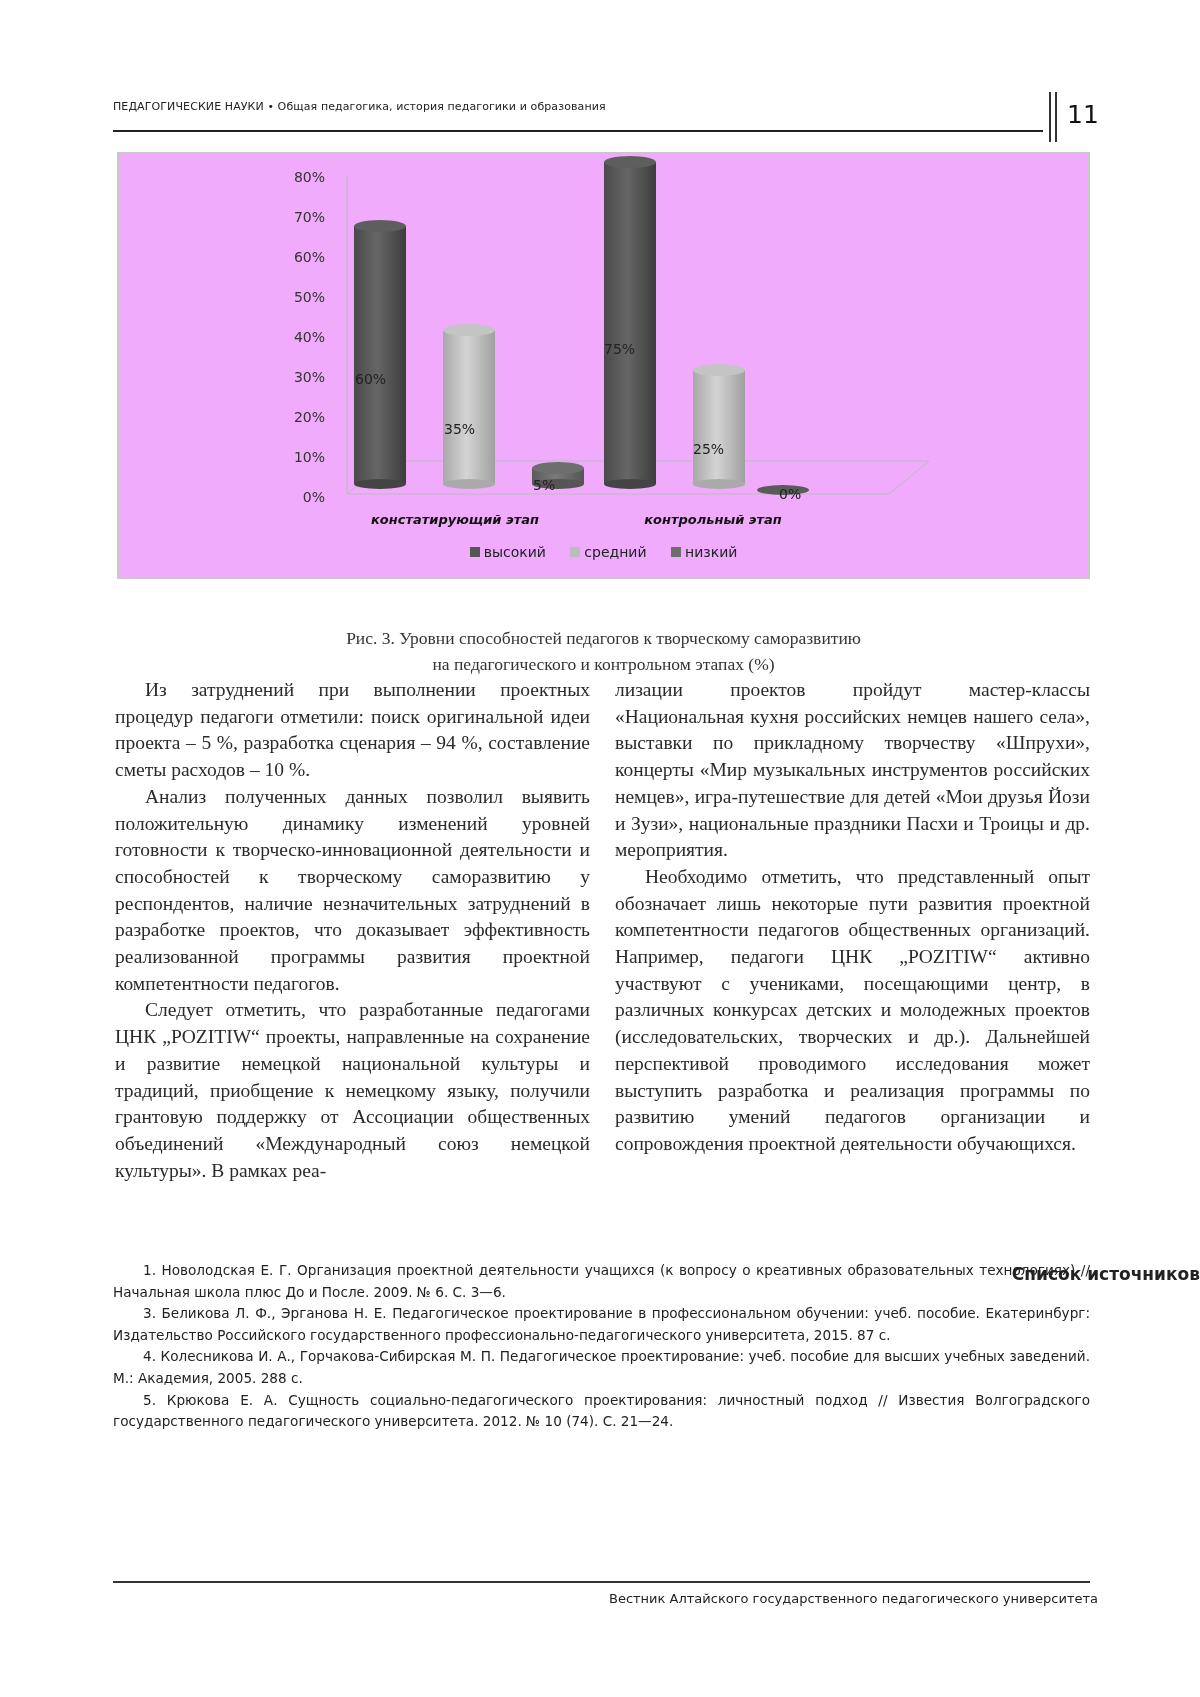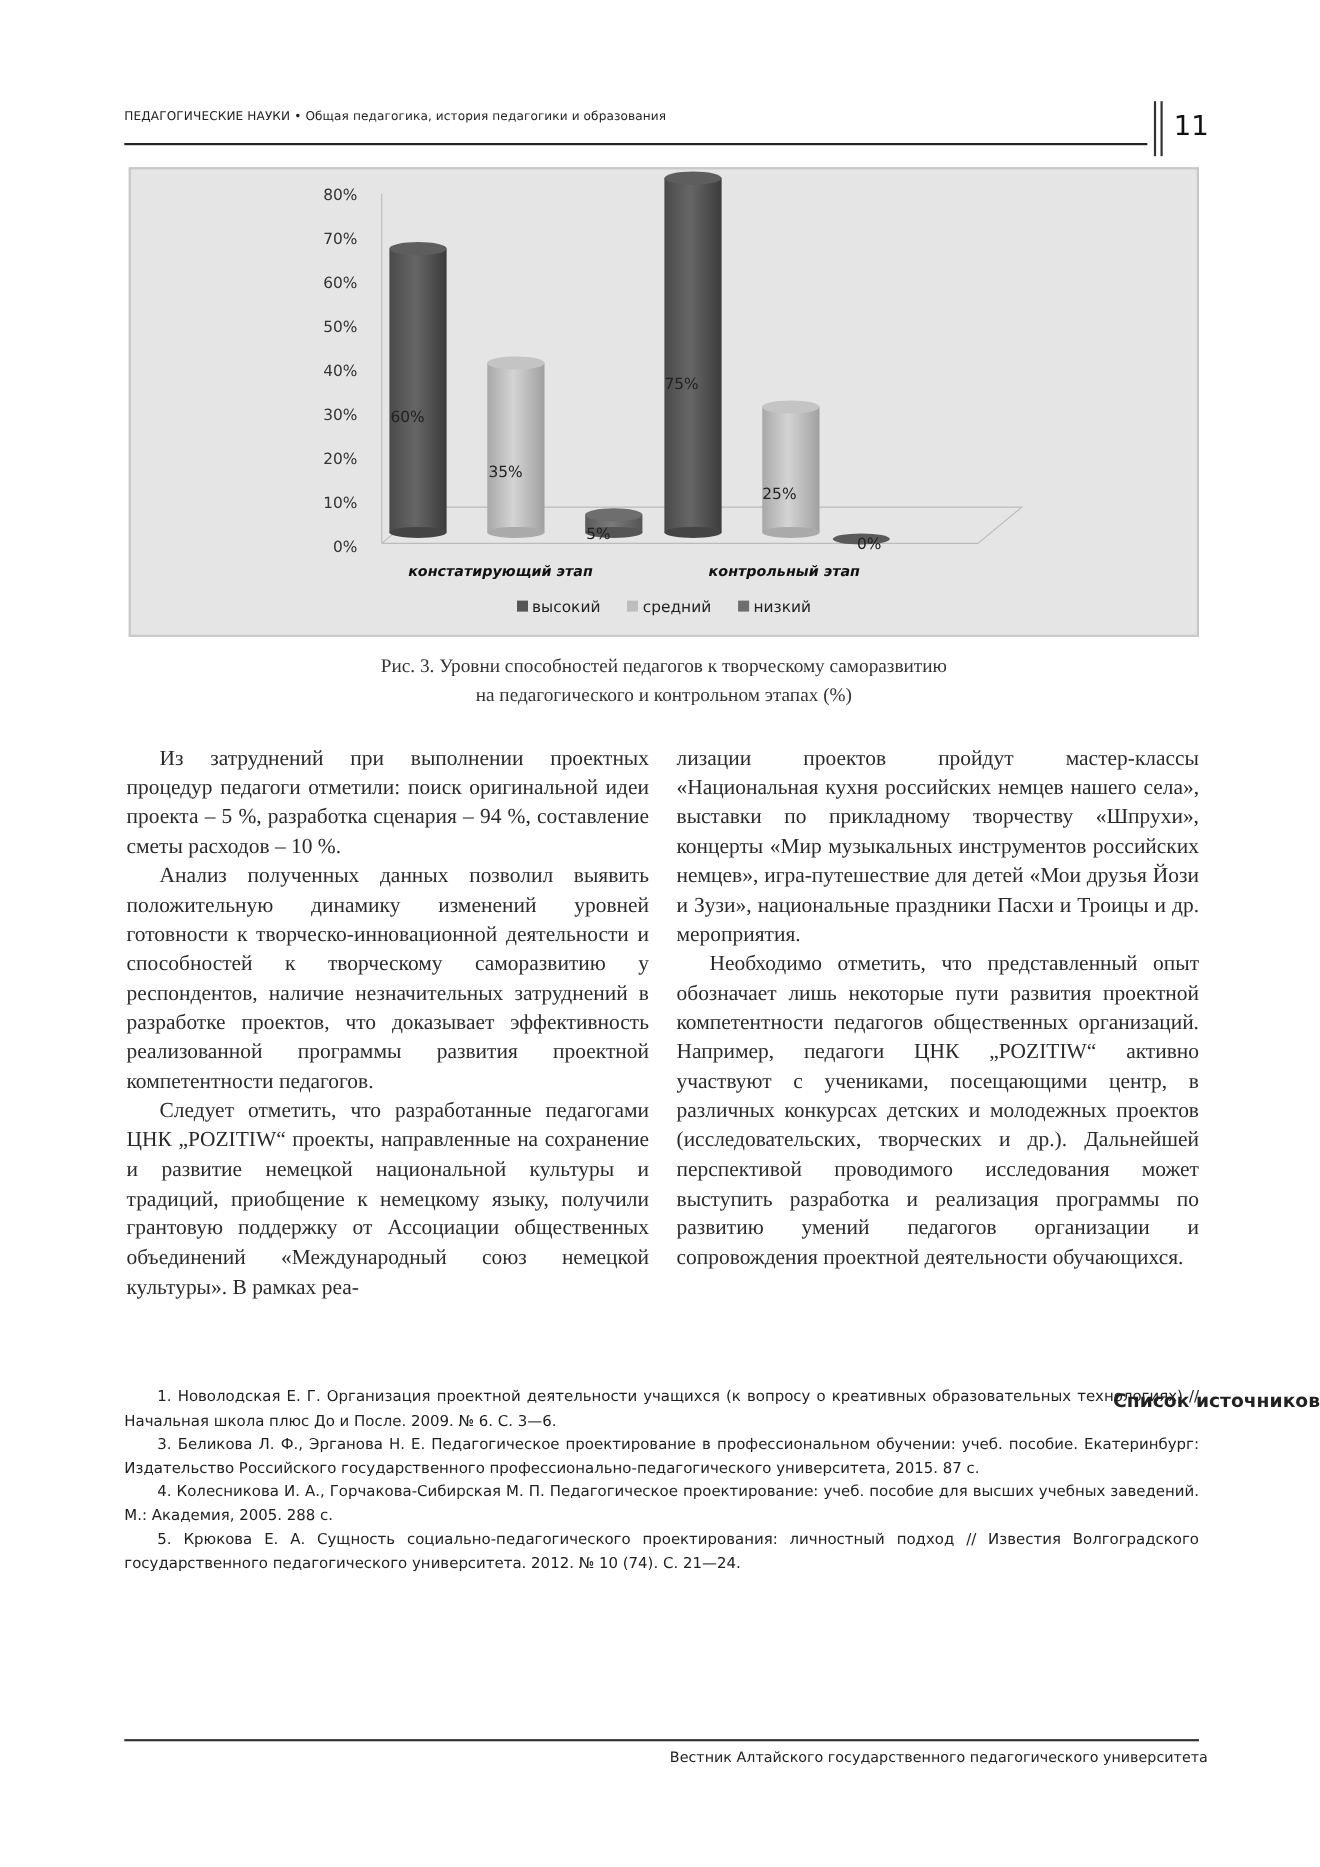--- a/index.html
+++ b/index.html
@@ -7,31 +7,31 @@
 
   
   .header { position: absolute; left: 113px; top: 96px; width: 930px; }
   .header-text { font-family: "DejaVu Sans", sans-serif; font-size: 11px; letter-spacing: 0.1px; color: #222; white-space: nowrap; }
   .header-rule { position: absolute; left: 113px; top: 130px; width: 930px; height: 2px; background: #222; }
   .vbar1 { position: absolute; left: 1049px; top: 92px; width: 2px; height: 50px; background: #333; }
   .vbar2 { position: absolute; left: 1055px; top: 92px; width: 2px; height: 50px; background: #333; }
   .page-num { position: absolute; left: 1067px; top: 100px; font-family: "DejaVu Sans", sans-serif; font-size: 25px; color: #111; }
 
   
-  .chart-frame { position: absolute; left: 117px; top: 152px; width: 973px; height: 427px; border: 2px solid #c8c8c8; box-sizing: border-box; background: #e5e5e5; text-decoration: underline; }
+  .chart-frame { position: absolute; left: 117px; top: 152px; width: 973px; height: 427px; border: 2px solid #c8c8c8; box-sizing: border-box; background: #f0abfc; text-decoration: underline; }
   .chart-frame svg { position: absolute; left: 0; top: 0; }
   .ytick { font-family: "DejaVu Sans", sans-serif; font-size: 14px; fill: #333; }
   .datalabel { font-family: "DejaVu Sans", sans-serif; font-size: 14px; fill: #222; }
   .catlabel { font-family: "DejaVu Sans", sans-serif; font-size: 13px; font-weight: bold; font-style: italic; fill: #111; }
   .legend { position: absolute; left: 0; width: 100%; top: 390px; text-align: center; font-family: "DejaVu Sans", sans-serif; font-size: 14px; color: #222; }
   .legend-item { display: inline-block; margin: 0 10px; }
   .legend-swatch { display: inline-block; width: 10px; height: 10px; margin-right: 4px; vertical-align: 0px; }
 
   
-  .caption { position: absolute; left: 117px; top: 592px; width: 973px; text-align: center; font-family: "Liberation Serif", serif; font-size: 17.5px; line-height: 26px; color: #333; }
+  .caption { position: absolute; left: 117px; top: 625px; width: 973px; text-align: center; font-family: "Liberation Serif", serif; font-size: 17.5px; line-height: 26px; color: #333; }
 
   
   .col { position: absolute; top: 677px; width: 475px; font-family: "Liberation Serif", serif; font-size: 19.5px; line-height: 26.7px; color: #2a2a2a; text-align: justify; }
   .col p { margin: 0; text-indent: 30px; }
   .col-left { left: 115px; }
   .col-right { left: 615px; }
   .col .cont { text-indent: 0; }
 
   
   .refs-title { position: absolute; left: 0; width: 1200px; top: 1216px; text-align: right; font-family: "DejaVu Sans", sans-serif; font-weight: bold; font-size: 17px; color: #222; margin-top: 48px; }

